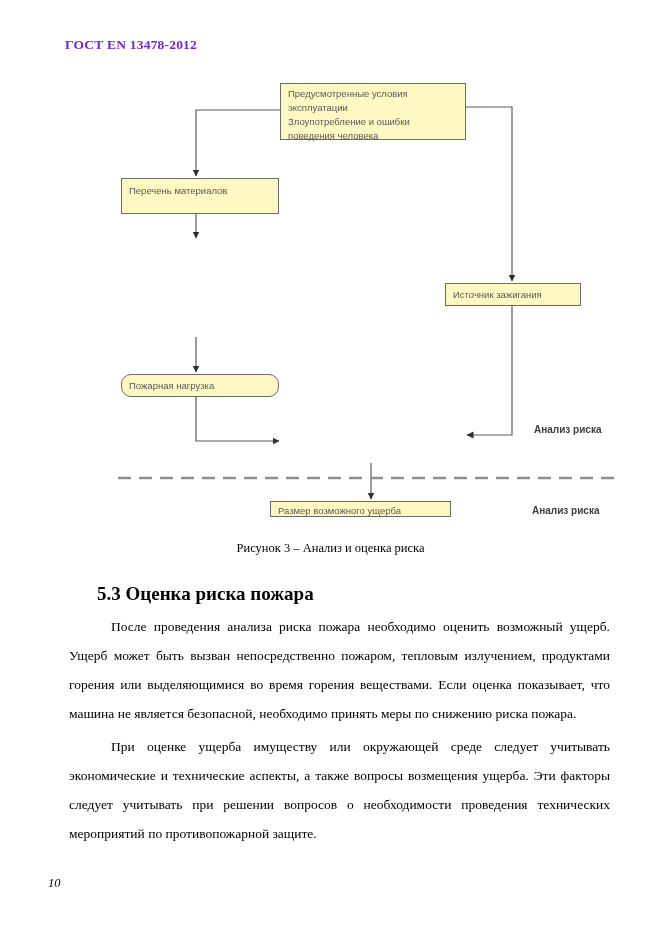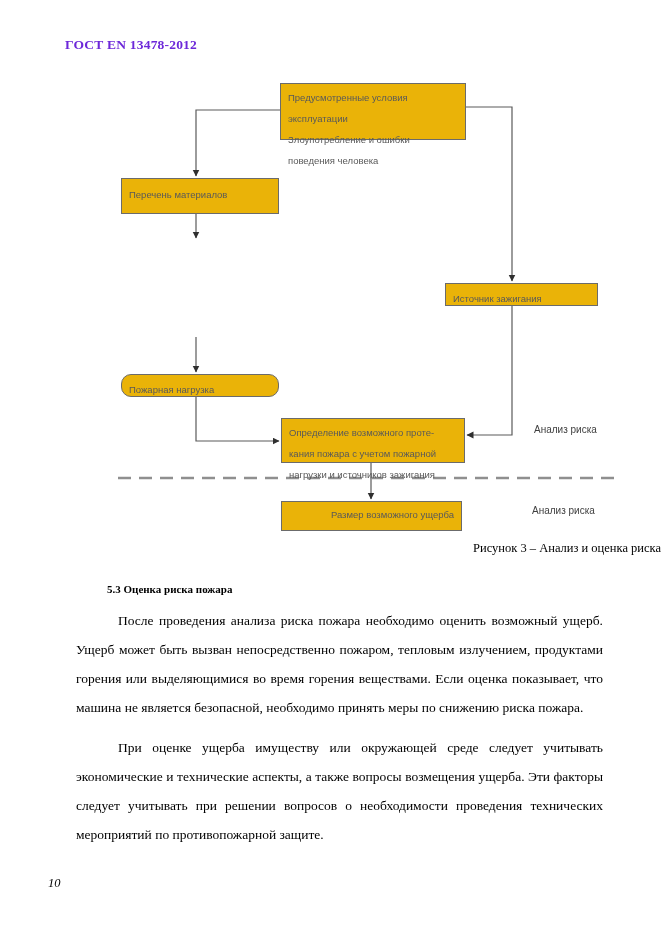--- a/index.html
+++ b/index.html
@@ -25,68 +25,68 @@
   .fc-svg {
     position: absolute;
     left: 0; top: 0;
     width: 661px; height: 935px;
     pointer-events: none;
   }
   .fc-box {
     position: absolute;
     box-sizing: border-box;
     border: 1px solid #6b6b6b;
-    background: #eab308;
+    background: #fef9c3;
     font-family: "Liberation Sans", sans-serif;
     font-size: 9.5px;
-    line-height: 21px;
+    line-height: 14px;
     color: #595959;
     white-space: pre-line;
     padding: 4px 7px;
   }
   .fc-box-conditions   { left: 280px; top:  83px; width: 186px; height: 57px; padding-top: 3px; }
   .fc-box-materials    { left: 121px; top: 178px; width: 158px; height: 36px; padding-top: 5px; }
   .fc-box-flammability { left: 121px; top: 240px; width: 160px; height: 97px; padding-top: 8px; }
   .fc-box-fireload     { left: 121px; top: 374px; width: 158px; height: 23px; padding-top: 4px; border-radius: 10px; }
-  .fc-box-ignition     { left: 445px; top: 283px; width: 153px; height: 23px; padding-top: 4px; }
+  .fc-box-ignition     { left: 445px; top: 283px; width: 136px; height: 23px; padding-top: 4px; }
   .fc-box-determination{ left: 281px; top: 418px; width: 184px; height: 45px; padding-top: 3px; }
-  .fc-box-damage       { left: 281px; top: 501px; width: 181px; height: 30px; padding-top: 2px; text-align: right; }
+  .fc-box-damage       { left: 270px; top: 501px; width: 181px; height: 16px; padding-top: 2px; }
   .fc-side-label {
     position: absolute;
     font-family: "Liberation Sans", sans-serif;
     font-size: 10px;
-    font-weight: normal;
+    font-weight: bold;
     color: #3f3f3f;
     white-space: nowrap;
   }
   .fc-label-analysis   { left: 534px; top: 424px; }
   .fc-label-evaluation { left: 532px; top: 505px; }
   .figure-caption {
     position: absolute;
     left: 0; top: 541px;
     width: 100%;
-    text-align: right;
+    text-align: center;
     font-size: 12.5px;
     color: #000000;
   }
   
   .text-block {
     position: absolute;
     left: 65px;
     top: 583px;
     width: 549px;
   }
   .section-heading {
-    margin: 0 0 7px 42px;
-    font-size: 11px;
+    margin: 0 0 7px 32px;
+    font-size: 19px;
     font-weight: bold;
     color: #000000;
   }
   .para {
-    margin: 11px;
+    margin: 4px;
     font-size: 13.5px;
     line-height: 29px;
     text-align: justify;
     text-indent: 42px;
     color: #000000;
   }
   .page-number {
     position: absolute;
     left: 48px;
     top: 876px;
@@ -120,23 +120,20 @@
     <path d="M118,478 L621,478" stroke="#8f8f8f" stroke-width="2.4" stroke-dasharray="13,8" fill="none"></path>
   </svg>
 
   <div class="fc-box fc-box-conditions">Предусмотренные условия
 эксплуатации
 Злоупотребление и ошибки
 поведения человека</div>
   <div class="fc-box fc-box-materials">Перечень материалов</div>
   <div class="fc-box fc-box-fireload">Пожарная нагрузка</div>
   <div class="fc-box fc-box-ignition">Источник зажигания</div>
-  <div class="fc-box fc-box-determination">Определение возможного проте-
-кания пожара с учетом пожарной
-нагрузки и источников зажигания</div>
   <div class="fc-box fc-box-damage">Размер возможного ущерба</div>
 
   <div class="fc-side-label fc-label-analysis">Анализ риска</div>
   <div class="fc-side-label fc-label-evaluation">Анализ риска</div>
 
   <div class="figure-caption">Рисунок 3 – Анализ и оценка риска</div>
 
   <div class="text-block">
     <h2 class="section-heading">5.3 Оценка риска пожара</h2>
     <p class="para">После проведения анализа риска пожара необходимо оценить возможный ущерб. Ущерб может быть вызван непосредственно пожаром, тепловым излучением, продуктами горения или выделяющимися во время горения веществами. Если оценка показывает, что машина не является безопасной, необходимо принять меры по снижению риска пожара.</p>

